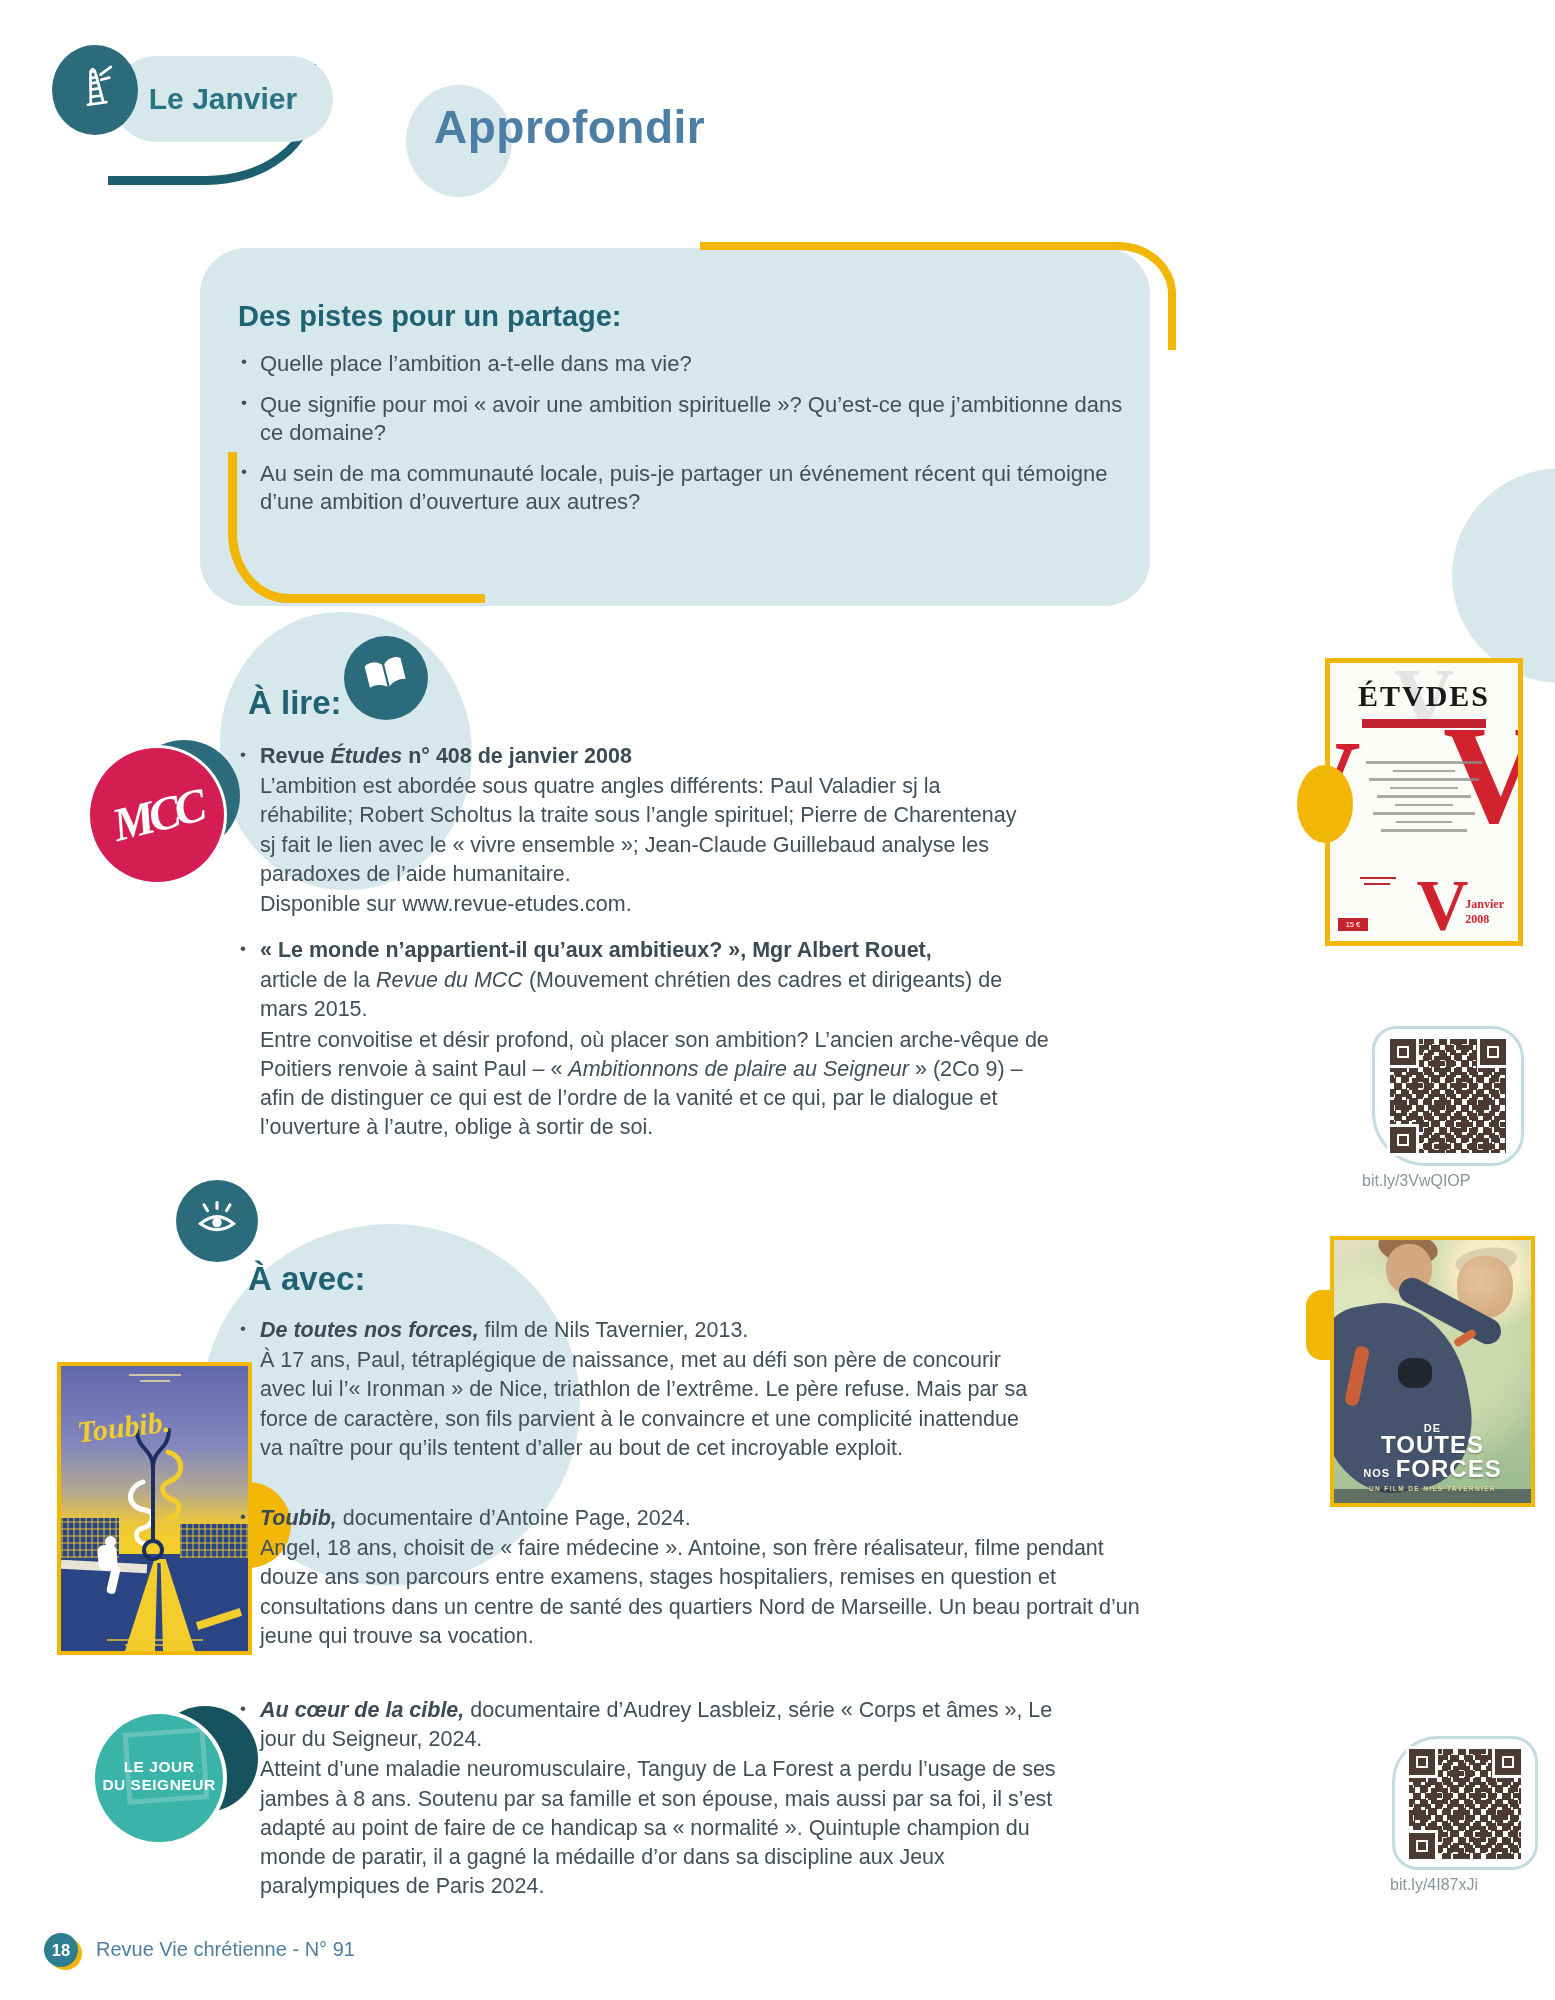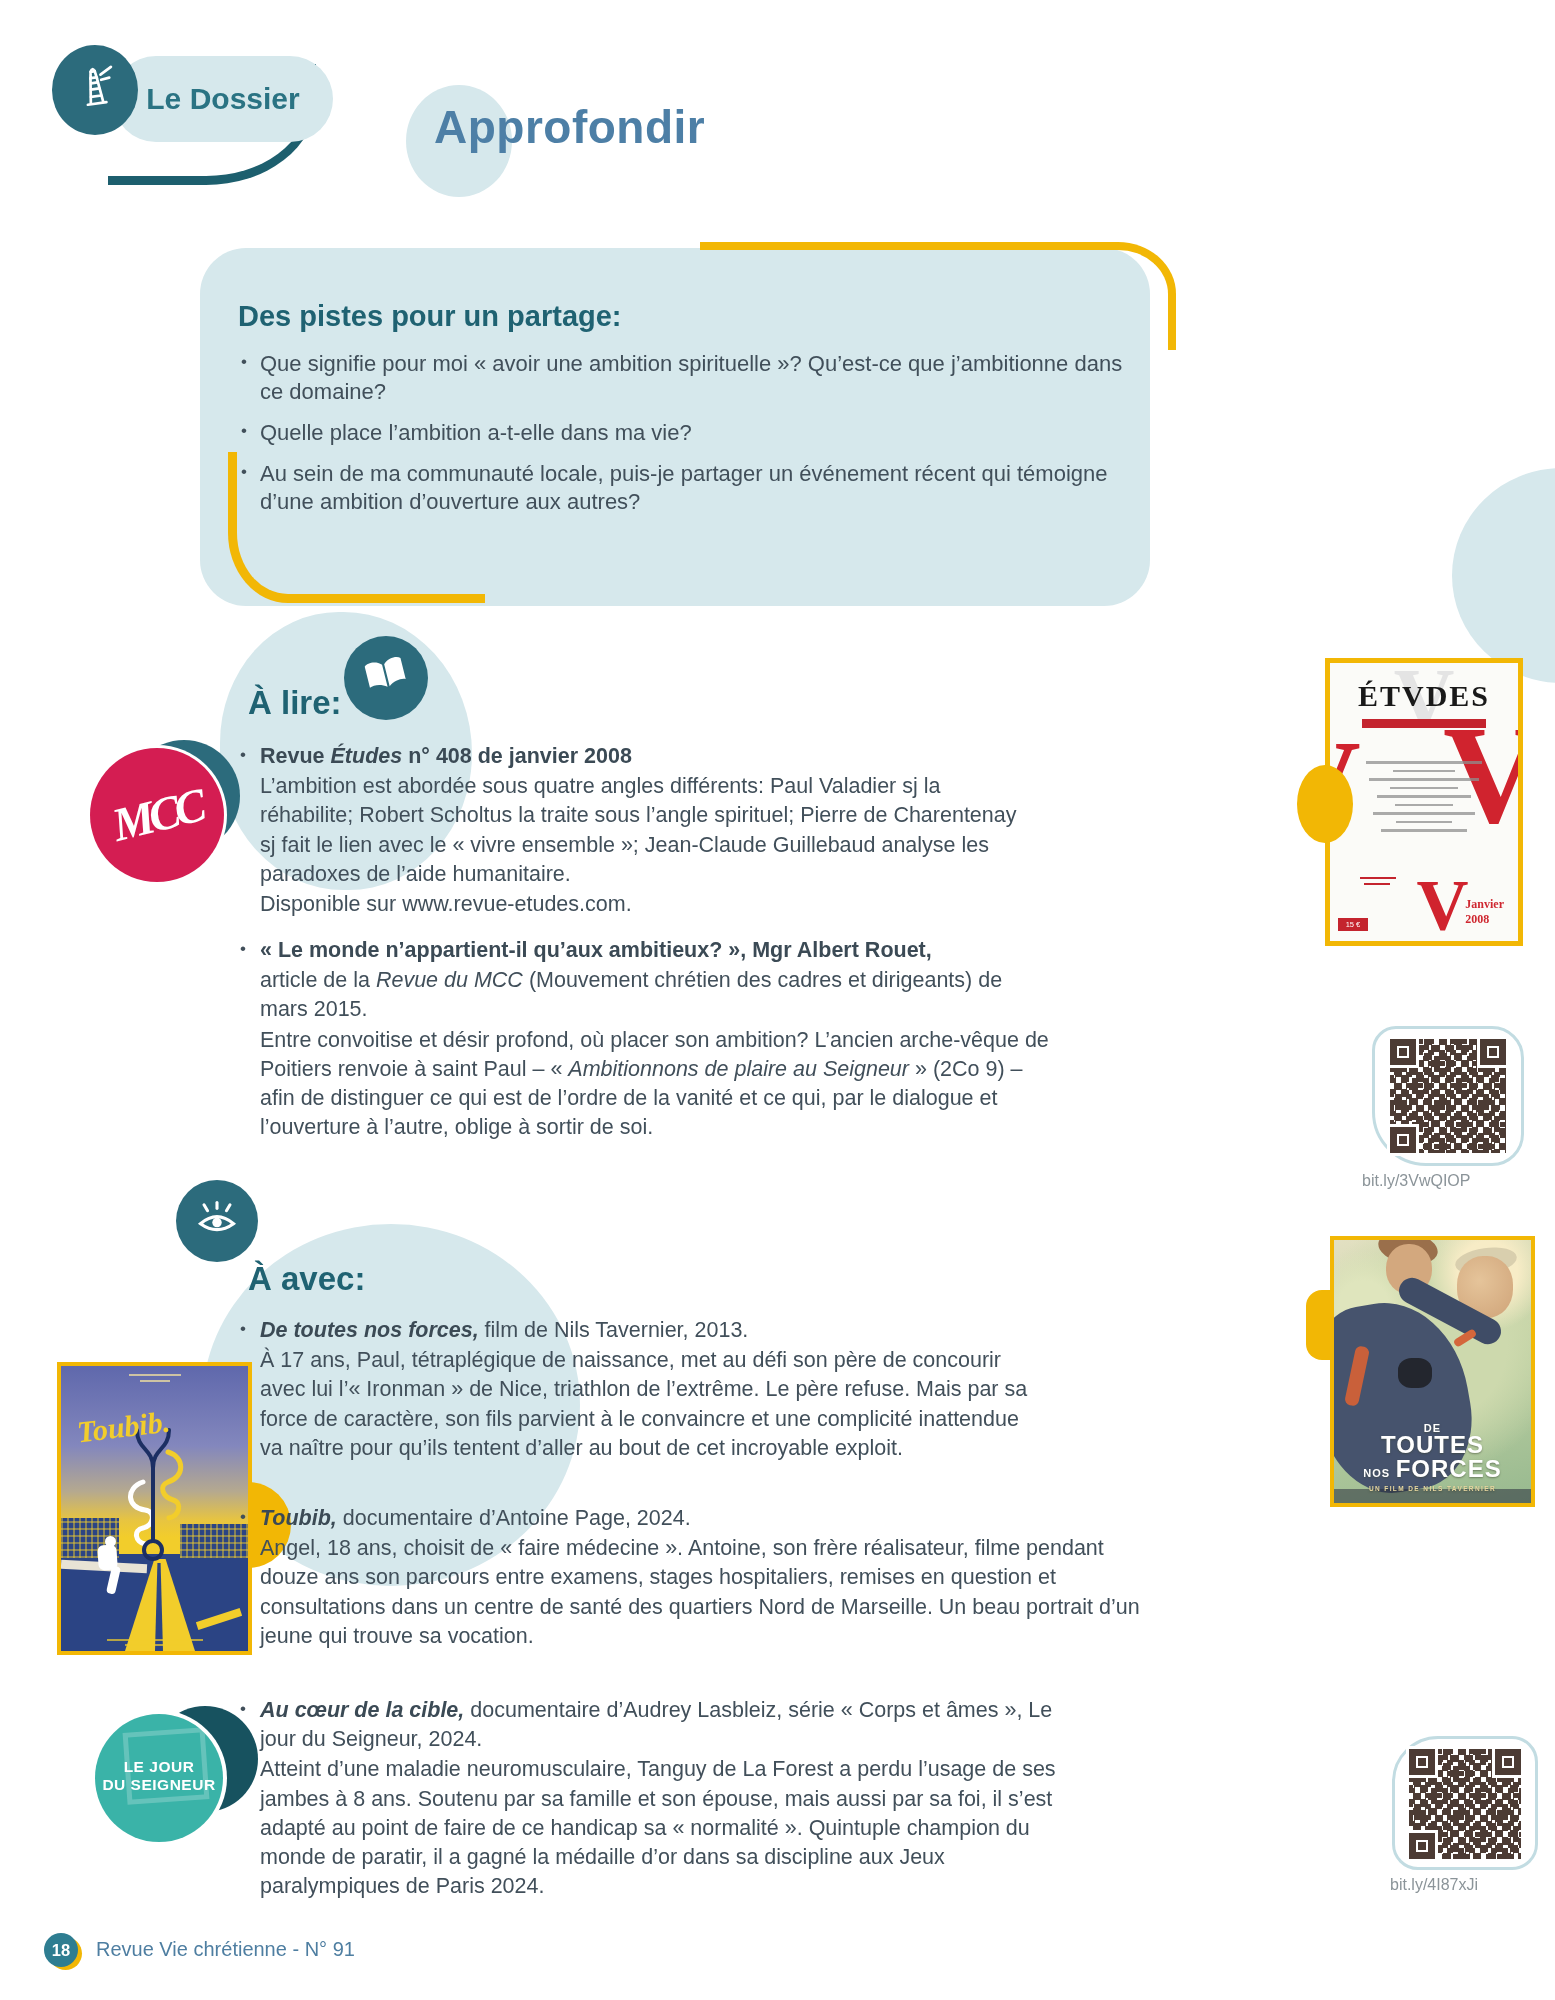--- a/index.html
+++ b/index.html
@@ -57,21 +57,21 @@
   .footer-text{position:absolute;left:96px;top:1938px;font-size:20px;font-weight:normal;color:#4e7ea1;}
   .bar{display:inline-block;background:#fff;opacity:.85;}
 </style>
 </head>
 <body>
 
 <div id="page">
 
   <div class="swoosh" style="left:108px;top:64px;width:200px;height:112px;"></div>
   <div class="pill" style="left:113px;top:56px;width:220px;height:86px;">
-    <span>Le Dossier</span>
+    <span>Le Janvier</span>
   </div>
   <div class="icon-circle" style="left:52px;top:45px;width:86px;height:90px;z-index:3;">
     <span>
       <svg width="54" height="54" viewBox="0 0 52 52" fill="none" stroke="#fff" stroke-width="2.6" stroke-linecap="round">
         <g transform="rotate(-8 26 26)">
           <path d="M20 40 L23 16"></path>
             <path d="M32 40 L29 16"></path>
             <path d="M17 41 L35 41"></path>
           <path d="M21 34 L31 34"></path>
             <path d="M22 27 L30 27"></path>
@@ -83,22 +83,22 @@
         </g>
       </svg>
     </span>
   </div>
   <div class="blob" style="left:406px;top:85px;width:106px;height:112px;"></div>
   <div class="page-title" style="left:434px;top:100px;">Approfondir</div>
 
   <section class="pistes-box">
     <div class="pistes-title">Des pistes pour un partage:</div>
     <ul>
+      <li><span>Quelle place l’ambition a-t-elle dans ma vie?</span></li>
       <li><span>Que signifie pour moi « avoir une ambition spirituelle »? Qu’est-ce que j’ambitionne dans ce domaine?</span></li>
-      <li><span>Quelle place l’ambition a-t-elle dans ma vie?</span></li>
       <li><span>Au sein de ma communauté locale, puis-je partager un événement récent qui témoigne d’une ambition d’ouverture aux autres?</span></li>
     </ul>
   </section>
   <div class="arc tr" style="left:700px;top:242px;width:468px;height:100px;"></div>
   <div class="arc bl" style="left:228px;top:452px;width:248px;height:142px;"></div>
 
   <div class="blob" style="left:220px;top:612px;width:252px;height:278px;border-radius:48% 52% 50% 50%;"></div>
   <div class="icon-circle" style="left:344px;top:636px;width:84px;height:84px;z-index:3;">
     <span>
       <svg width="52" height="52" viewBox="0 0 48 48">

